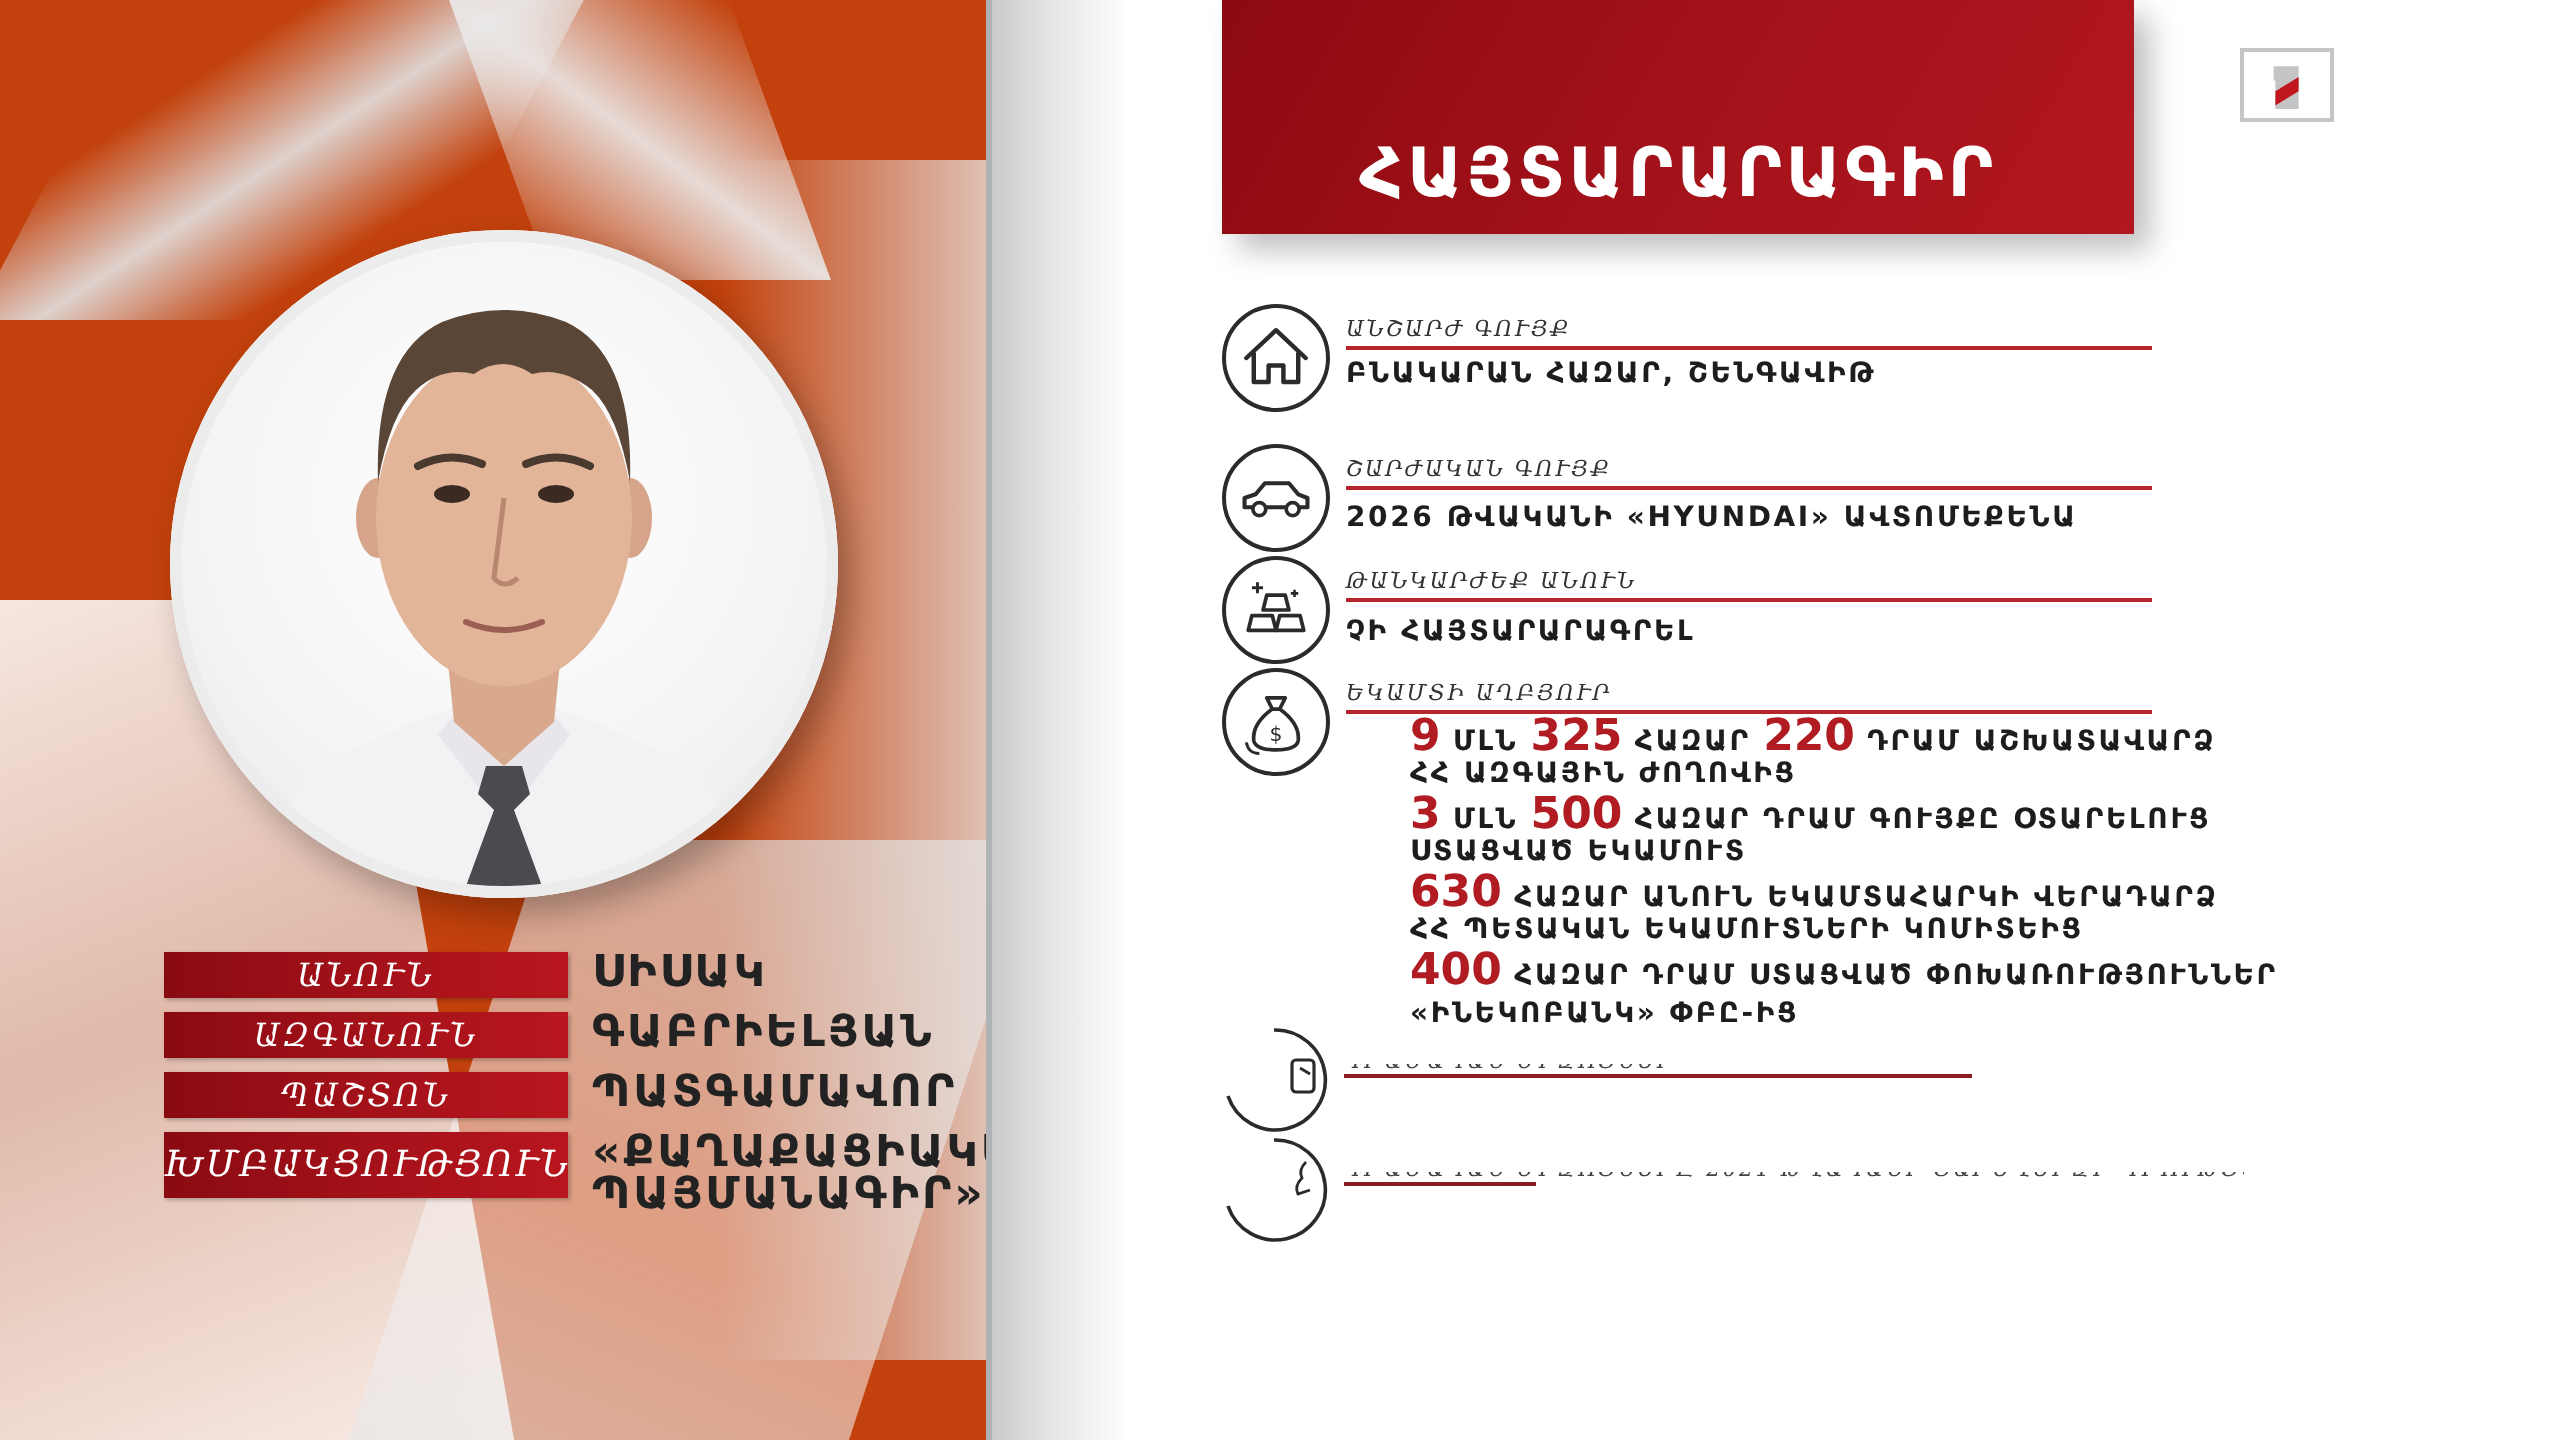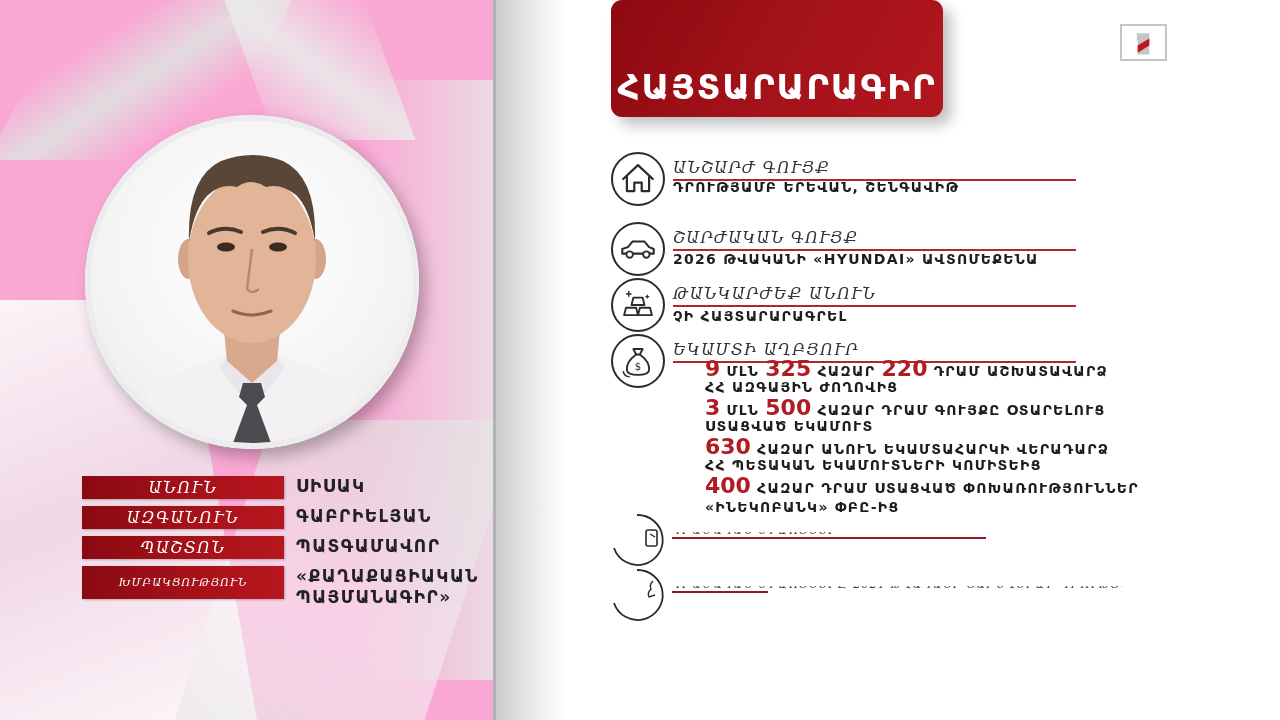--- a/index.html
+++ b/index.html
@@ -2,21 +2,21 @@
 <html><head>
 <meta charset="utf-8">
 <style>
   * { box-sizing: border-box; margin: 0; padding: 0; }
   html, body { width: 1280px; height: 720px; overflow: hidden; background: #ffffff; }
   body { position: relative; font-family: "DejaVu Sans", sans-serif; color: #1e1e1e; }
 
   
   .left-panel {
     position: absolute; left: 0; top: 0; width: 493px; height: 720px;
-    background: #f9a8d4; overflow: hidden;
+    background: #c2410c; overflow: hidden;
   }
   .facet { position: absolute; pointer-events: none; }
   .facet.f1 { left: 40px; top: -40px; width: 220px; height: 200px;
     background: linear-gradient(135deg, rgba(255,255,255,0) 30%, rgba(225,225,225,0.9) 55%, rgba(255,255,255,0) 80%);
     transform: skewX(-28deg); }
   .facet.f2 { left: 250px; top: 0; width: 140px; height: 140px;
     background: linear-gradient(45deg, rgba(255,255,255,0), rgba(235,235,235,0.9), rgba(255,255,255,0));
     transform: skewX(20deg); }
   .facet.f3 { left: -40px; top: 300px; width: 260px; height: 420px;
     background: linear-gradient(160deg, rgba(255,255,255,0.9), rgba(236,236,236,0.7) 50%, rgba(255,255,255,0.9));
@@ -41,57 +41,56 @@
 
   .info-table { position: absolute; left: 82px; top: 476px; width: 420px; }
   .info-row { position: relative; display: flex; align-items: flex-start; margin-bottom: 7px; }
   .info-label {
     width: 202px; height: 23px; flex: 0 0 202px;
     background: linear-gradient(90deg, #8a0a12 0%, #a8121a 60%, #b8161e 100%);
     color: #ffffff; font-family: "DejaVu Serif", serif; font-style: italic;
     font-size: 16px; letter-spacing: 1.5px; text-align: center; line-height: 23px;
     box-shadow: 1px 1px 2px rgba(0,0,0,0.25);
   }
-  .info-row.tall .info-label { height: 33px; line-height: 33px; font-size: 11px; letter-spacing: 1px; }
+  .info-row.tall .info-label { height: 33px; line-height: 33px; font-size: 18px; letter-spacing: 1px; }
   .info-value {
     margin-left: 12px; font-family: "DejaVu Sans", sans-serif; font-weight: bold;
-    font-size: 17px; letter-spacing: 1.5px; color: #222; line-height: 21px; white-space: pre-line;
+    font-size: 22px; letter-spacing: 1.5px; color: #222; line-height: 21px; white-space: pre-line;
   }
 
   
   .divider { position: absolute; left: 493px; top: 0; width: 3px; height: 720px; background: #b0b3b6; }
   .divider-shadow { position: absolute; left: 496px; top: 0; width: 70px; height: 720px;
     background: linear-gradient(90deg, #c8cacc 0%, #e3e4e5 40%, rgba(255,255,255,0) 100%); }
 
   
   .title-banner {
-    position: absolute; left: 611px; top: 0; width: 332px; height: 117px;
+    position: absolute; left: 611px; top: 0; width: 456px; height: 117px;
     background: linear-gradient(120deg, #8e0910 0%, #a3121a 50%, #b2161e 100%);
     box-shadow: 8px 8px 14px rgba(0,0,0,0.25);
-    border-radius: 11px;
   }
   .title-text {
     position: absolute; left: 0; right: 0; bottom: 10px; text-align: center;
     color: #ffffff; font-family: "DejaVu Sans", sans-serif; font-weight: bold;
     font-size: 34px; letter-spacing: 2px;
   }
 
   .channel-logo { position: absolute; left: 1120px; top: 24px; width: 47px; height: 37px;
     border: 2px solid #c5c5c5; background: #ffffff; }
   .channel-logo svg { width: 100%; height: 100%; display: block; }
 
   .section { position: absolute; left: 611px; width: 470px; }
   .icon-circle {
     position: absolute; left: 0; top: 0; width: 54px; height: 54px; border-radius: 50%;
     border: 2px solid #2b2b2b; background: #ffffff;
   }
   .icon-circle svg { width: 100%; height: 100%; display: block; }
   .sec-head {
     position: absolute; left: 62px; top: 6px; width: 403px;
-    font-family: "DejaVu Serif", serif; font-style: italic; font-size: 16px;
+    font-family: "DejaVu Serif", serif; font-style: italic; font-size: 11px;
     letter-spacing: 1.2px; color: #333; padding-bottom: 2px;
     border-bottom: 2px solid #b5262c;
   }
   .sec-body { position: absolute; left: 62px; top: 27px; width: 470px;
     font-weight: bold; font-size: 14px; letter-spacing: 1.3px; color: #1d1d1d; line-height: 17px; }
   .inc-line { display: block; font-weight: bold; font-size: 14px; letter-spacing: 1.3px; line-height: 16px; }
   .inc-num { color: #b01c22; font-size: 22px; letter-spacing: 0; line-height: 20px; }
   .inc-entry { margin-bottom: 3px; margin-left: 32px; }
 
   .partial-circle { position: absolute; width: 56px; height: 56px; }
@@ -182,21 +181,21 @@
 
 <div class="section" style="top:152px;height:70px;">
   <div class="icon-circle">
     <svg viewBox="0 0 54 54">
       <path d="M11 27 L27 12 L43 27" stroke="#2b2b2b" stroke-width="2.4" fill="none" stroke-linejoin="round" stroke-linecap="round"></path>
       <path d="M15 24 L15 40 L23 40 L23 31 L31 31 L31 40 L39 40 L39 24" stroke="#2b2b2b" stroke-width="2.4" fill="none" stroke-linejoin="round"></path>
     </svg>
   </div>
   <div class="sec-head">ԱՆՇԱՐԺ ԳՈՒՅՔ</div>
   <div class="sec-body">
-    <div>ԴՐՈՒԹՅԱՄԲ ԵՐԵՎԱՆ, ՇԵՆԳԱՎԻԹ</div>
+    <div>ԲՆԱԿԱՐԱՆ ՀԱԶԱՐ, ՇԵՆԳԱՎԻԹ</div>
   </div>
 </div>
 
 <div class="section" style="top:222px;height:55px;">
   <div class="icon-circle">
     <svg viewBox="0 0 54 54">
       <path d="M10 32 L10 27 L16 25 L21 19 L34 19 L39 25 L44 27 L44 32 Z" stroke="#2b2b2b" stroke-width="2.2" fill="none" stroke-linejoin="round"></path>
       <circle cx="18" cy="33" r="3.5" stroke="#2b2b2b" stroke-width="2" fill="#fff"></circle>
       <circle cx="36" cy="33" r="3.5" stroke="#2b2b2b" stroke-width="2" fill="#fff"></circle>
     </svg>

